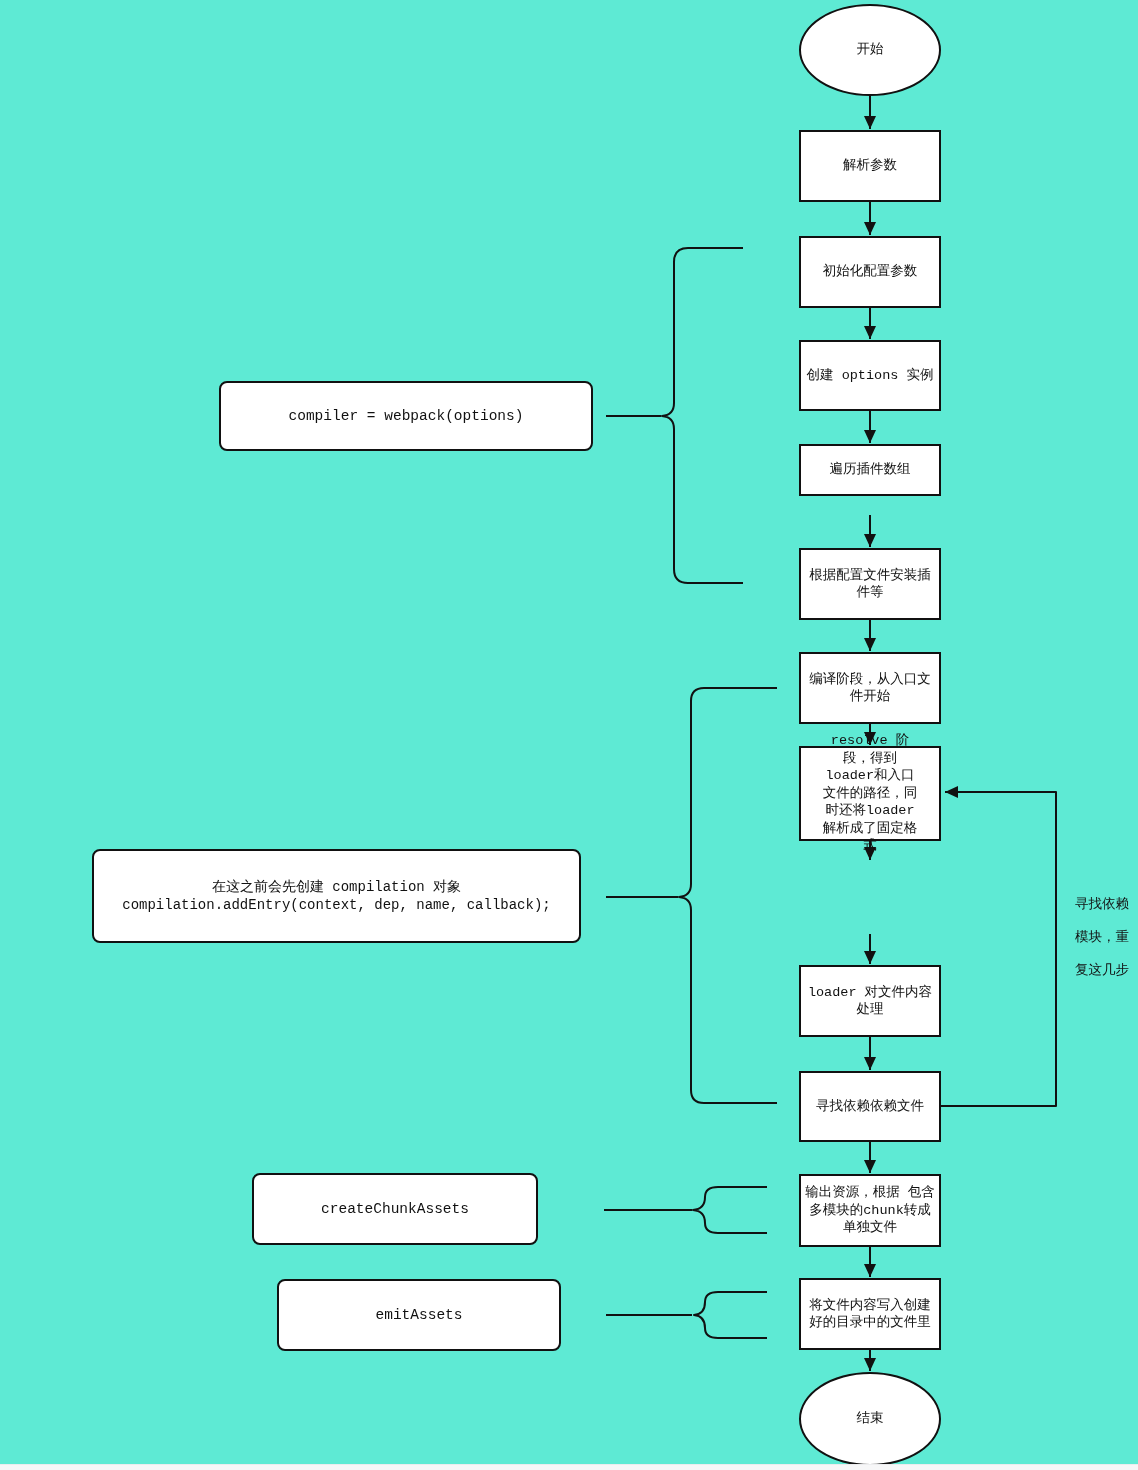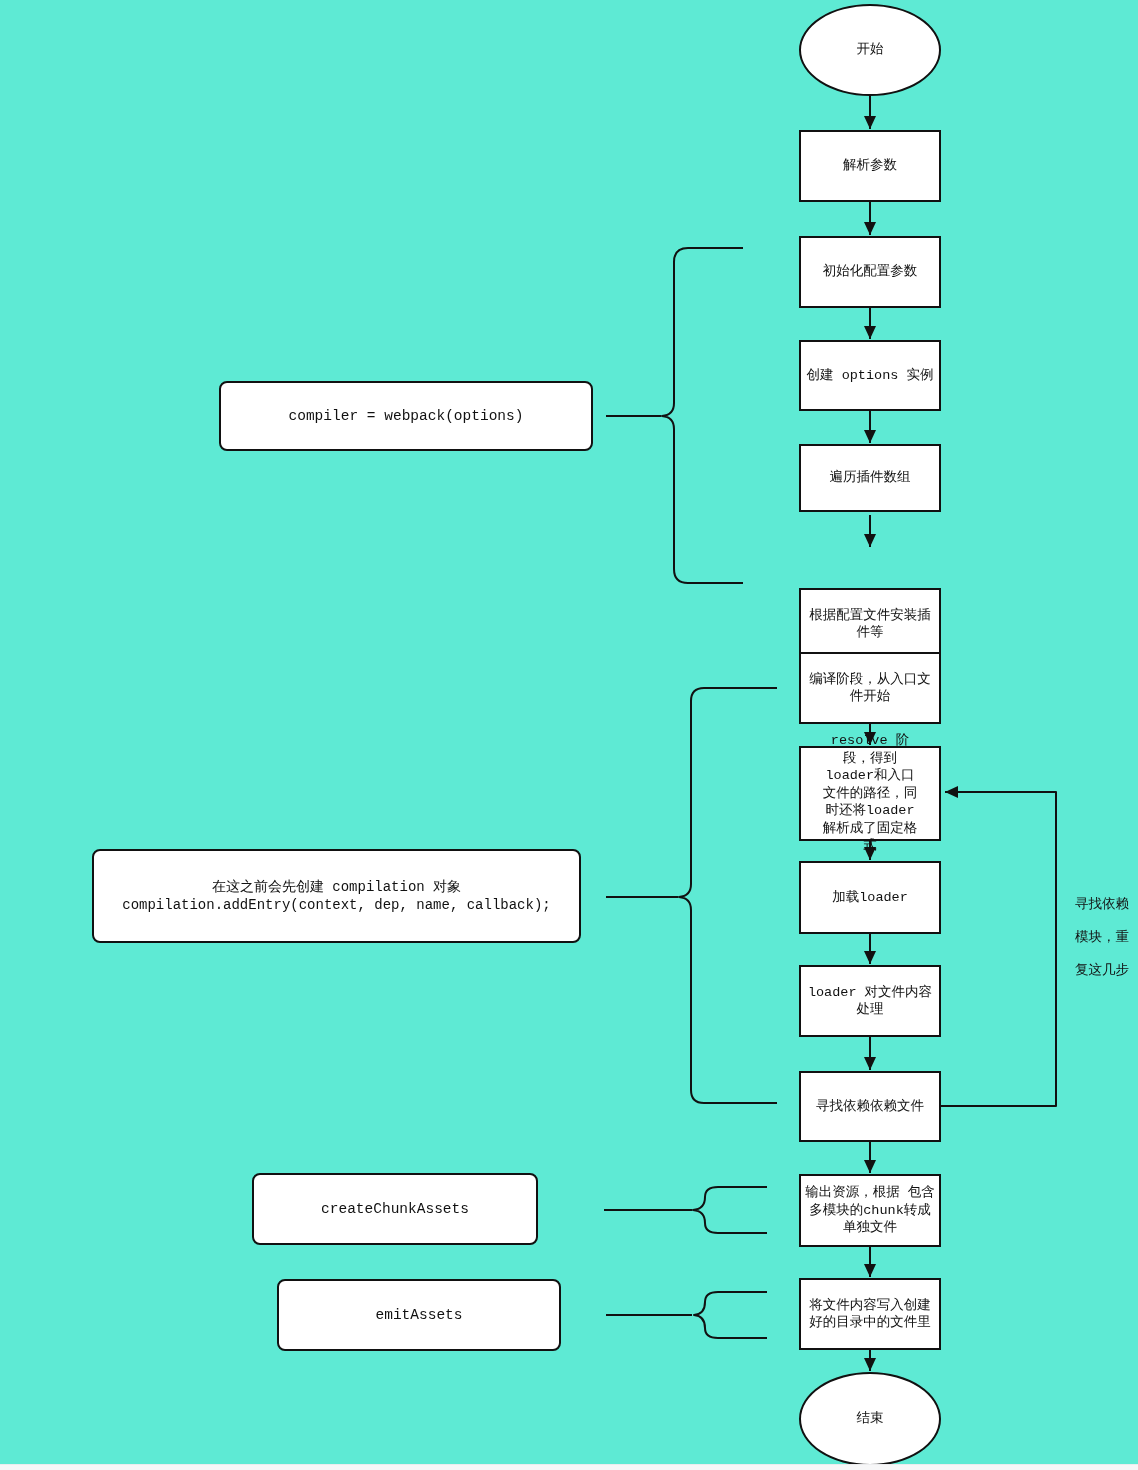--- a/index.html
+++ b/index.html
@@ -95,29 +95,28 @@
   </svg>
 
   <div class="node ellipse" style="left:799px;top:4px;width:142px;height:92px;">开始</div>
 
   <div class="node" style="left:799px;top:130px;width:142px;height:72px;">解析参数</div>
 
   <div class="node" style="left:799px;top:236px;width:142px;height:72px;">初始化配置参数</div>
 
   <div class="node" style="left:799px;top:340px;width:142px;height:71px;">创建 options 实例</div>
 
-  <div class="node" style="left:799px;top:444px;width:142px;height:68px;">遍历插件数组</div>
+  <div class="node" style="left:799px;top:444px;width:142px;height:52px;">遍历插件数组</div>
 
-  <div class="node" style="left:799px;top:548px;width:142px;height:72px;margin-top:40px;">根据配置文件安装插件等</div>
+  <div class="node" style="left:799px;top:548px;width:142px;height:72px;">根据配置文件安装插件等</div>
 
   <div class="node" style="left:799px;top:652px;width:142px;height:72px;">编译阶段，从入口文件开始</div>
 
   <div class="node" style="left:799px;top:746px;width:142px;height:95px;padding:2px 18px;">resolve 阶段，得到loader和入口文件的路径，同时还将loader解析成了固定格式</div>
 
-  <div class="node" style="left:799px;top:861px;width:142px;height:73px;">加载loader</div>
 
   <div class="node" style="left:799px;top:965px;width:142px;height:72px;">loader 对文件内容处理</div>
 
   <div class="node" style="left:799px;top:1071px;width:142px;height:71px;">寻找依赖依赖文件</div>
 
   <div class="node" style="left:799px;top:1174px;width:142px;height:73px;padding:2px 2px;">输出资源，根据 包含多模块的chunk转成单独文件</div>
 
   <div class="node" style="left:799px;top:1278px;width:142px;height:72px;">将文件内容写入创建好的目录中的文件里</div>
 
   <div class="node ellipse" style="left:799px;top:1372px;width:142px;height:94px;">结束</div>

